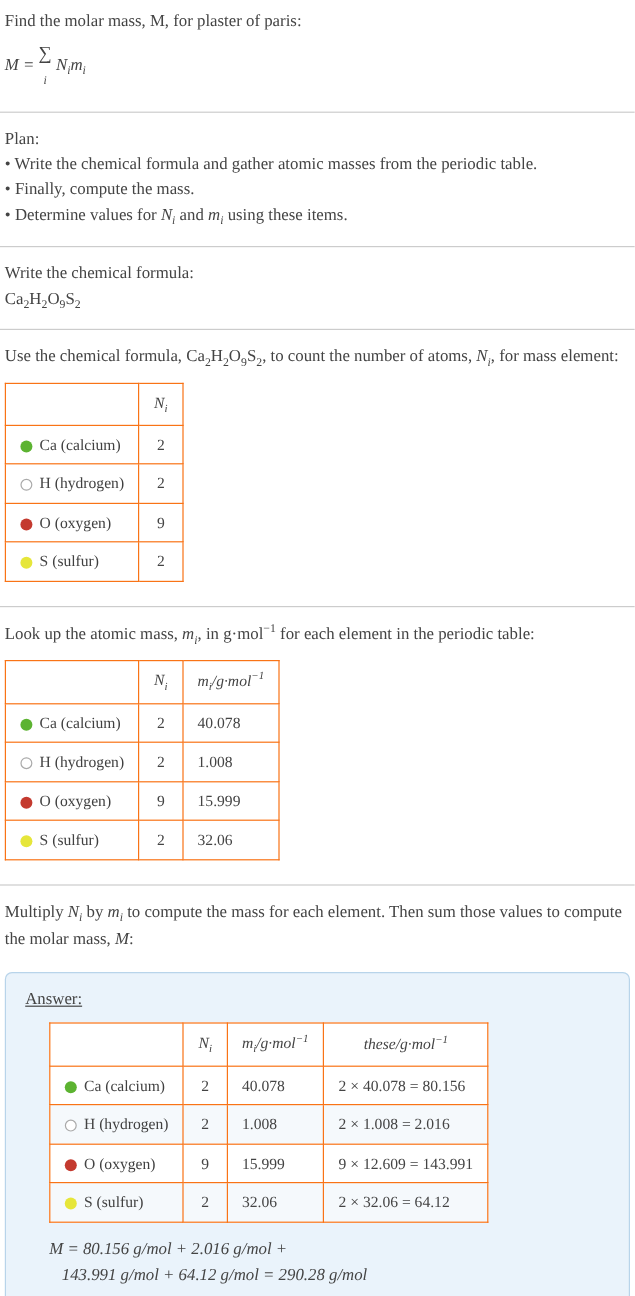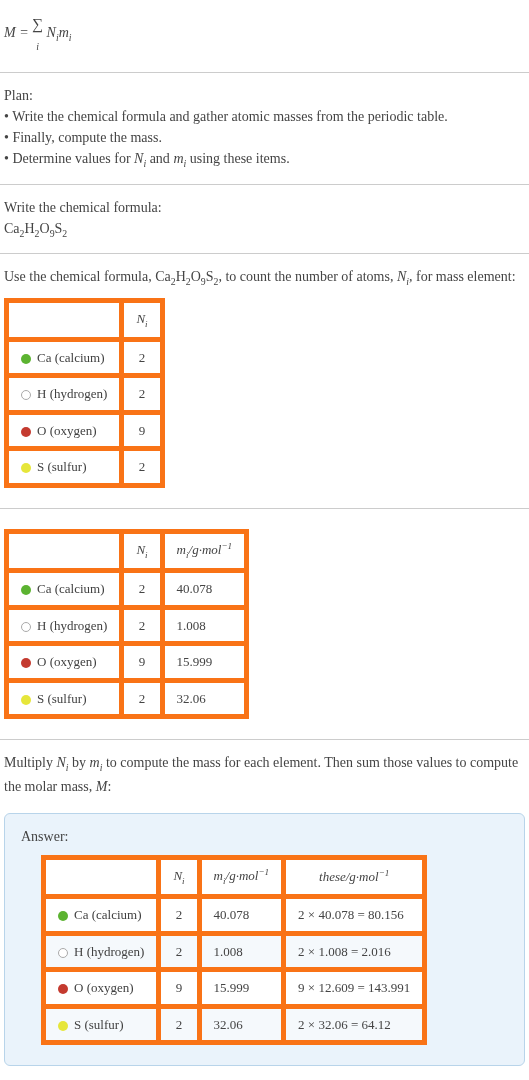--- a/index.html
+++ b/index.html
@@ -16,21 +16,21 @@
 .formula { font-style: italic; margin: 4px 0; }
 .sub { font-size: 0.7em; vertical-align: sub; }
 .sup { font-size: 0.7em; vertical-align: super; }
 .sigma { font-size: 1.1em; }
 table {
   border-collapse: collapse;
   margin: 8px 0;
   background: #fff;
 }
 th, td {
-  border: 5px solid #f97316;
+  border: 1px solid #f97316;
   padding: 6px 12px;
   text-align: left;
   font-size: 13px;
 }
 th { font-weight: normal; font-style: italic; text-align: center; }
 td.num { text-align: center; }
 .dot {
   display: inline-block;
   width: 10px; height: 10px;
   border-radius: 50%;
@@ -42,30 +42,31 @@
 .dot.o  { background: #c43a2f; }
 .dot.s  { background: #e6e63a; }
 .elem-label { color: #404040; }
 .answer-box {
   background: #eaf3fb;
   border: 1px solid #b8d4ea;
   border-radius: 6px;
   padding: 12px 16px;
   margin: 8px 4px;
 }
-.answer-box .label { margin-bottom: 8px; }
+.answer-box .label { margin-bottom: 8px; text-decoration: underline; }
 .answer-box table { background: #fff; }
 .answer-box table tr:nth-child(odd) td { background: #f5f9fc; }
 .answer-box table th { background: #fff; }
 .final-eq { margin-top: 12px; font-style: italic; line-height: 1.6; }
 </style>
 </head>
 <body>
 
 <div class="section">
+  <div><span>Find the molar mass, M, for plaster of paris:</span></div>
   <div class="formula">
     <span>M = </span>
     <span style="display:inline-block; vertical-align:middle; text-align:center;">
       <span class="sigma">∑</span><br>
       <span class="sub" style="vertical-align:baseline;">i</span>
     </span>
     <span>N</span><span class="sub">i</span><span>m</span><span class="sub">i</span>
   </div>
 </div>
 <hr>
@@ -113,20 +114,23 @@
     <tr>
           <td><span class="dot s"></span><span>S</span> <span class="elem-label">(sulfur)</span></td>
           <td class="num">2</td>
         </tr>
   </tbody>
     </table>
 </div>
 <hr>
 
 <div class="section">
+  <div>
+    <span>Look up the atomic mass, </span><span style="font-style:italic">m</span><span class="sub" style="font-style:italic">i</span><span>, in g·mol</span><span class="sup">−1</span><span> for each element in the periodic table:</span>
+  </div>
   <table>
     <tbody>
         <tr>
       <th></th>
       <th><span>N</span><span class="sub">i</span></th>
       <th><span>m</span><span class="sub">i</span><span>/g·mol</span><span class="sup">−1</span></th>
     </tr>
     <tr>
           <td><span class="dot ca"></span><span>Ca</span> <span class="elem-label">(calcium)</span></td>
           <td class="num">2</td>
@@ -185,13 +189,17 @@
           <td>9 × 12.609 = 143.991</td>
         </tr>
     <tr>
           <td><span class="dot s"></span><span>S</span> <span class="elem-label">(sulfur)</span></td>
           <td class="num">2</td>
           <td>32.06</td>
           <td>2 × 32.06 = 64.12</td>
         </tr>
   </tbody>
     </table>
+  <div class="final-eq" style="margin-left:20px;">
+    <span>M = 80.156 g/mol + 2.016 g/mol + </span><br>
+    &nbsp;&nbsp;&nbsp;<span>143.991 g/mol + 64.12 g/mol = 290.28 g/mol</span>
+  </div>
 </div>
 
 </body></html>

